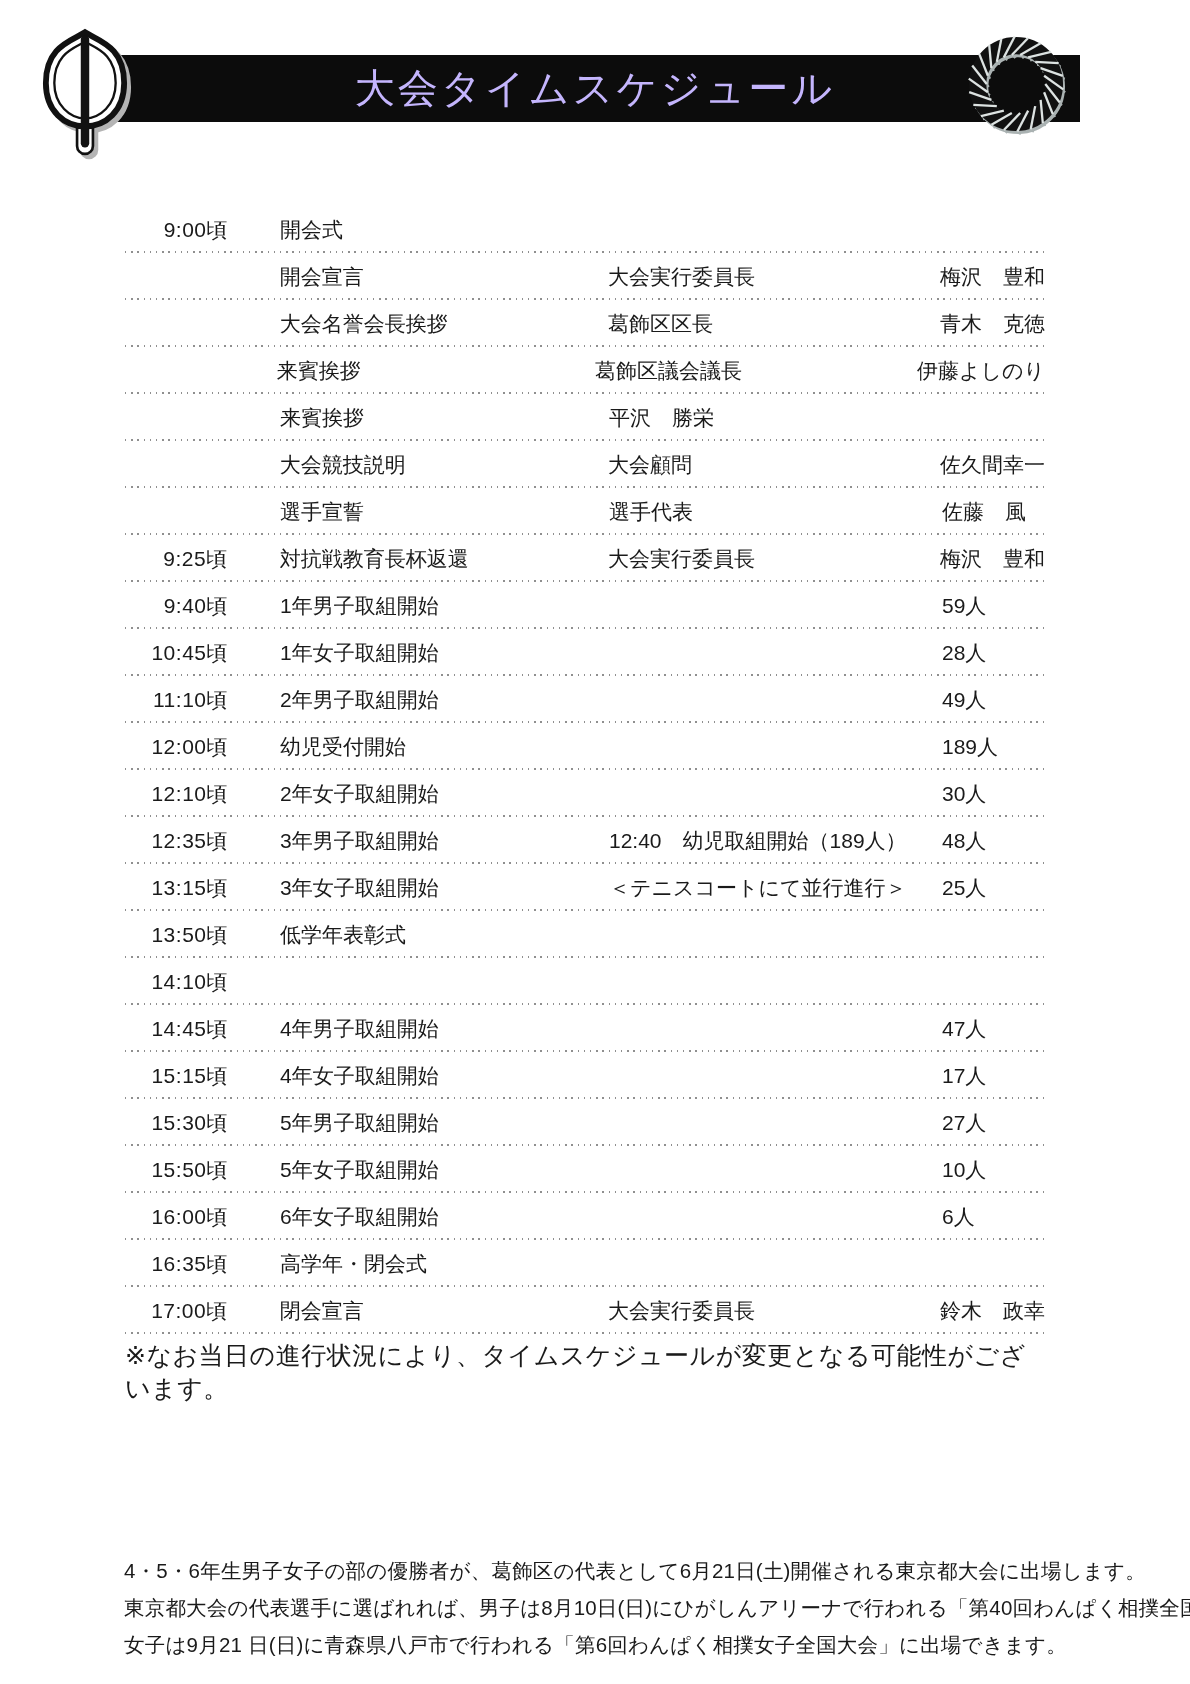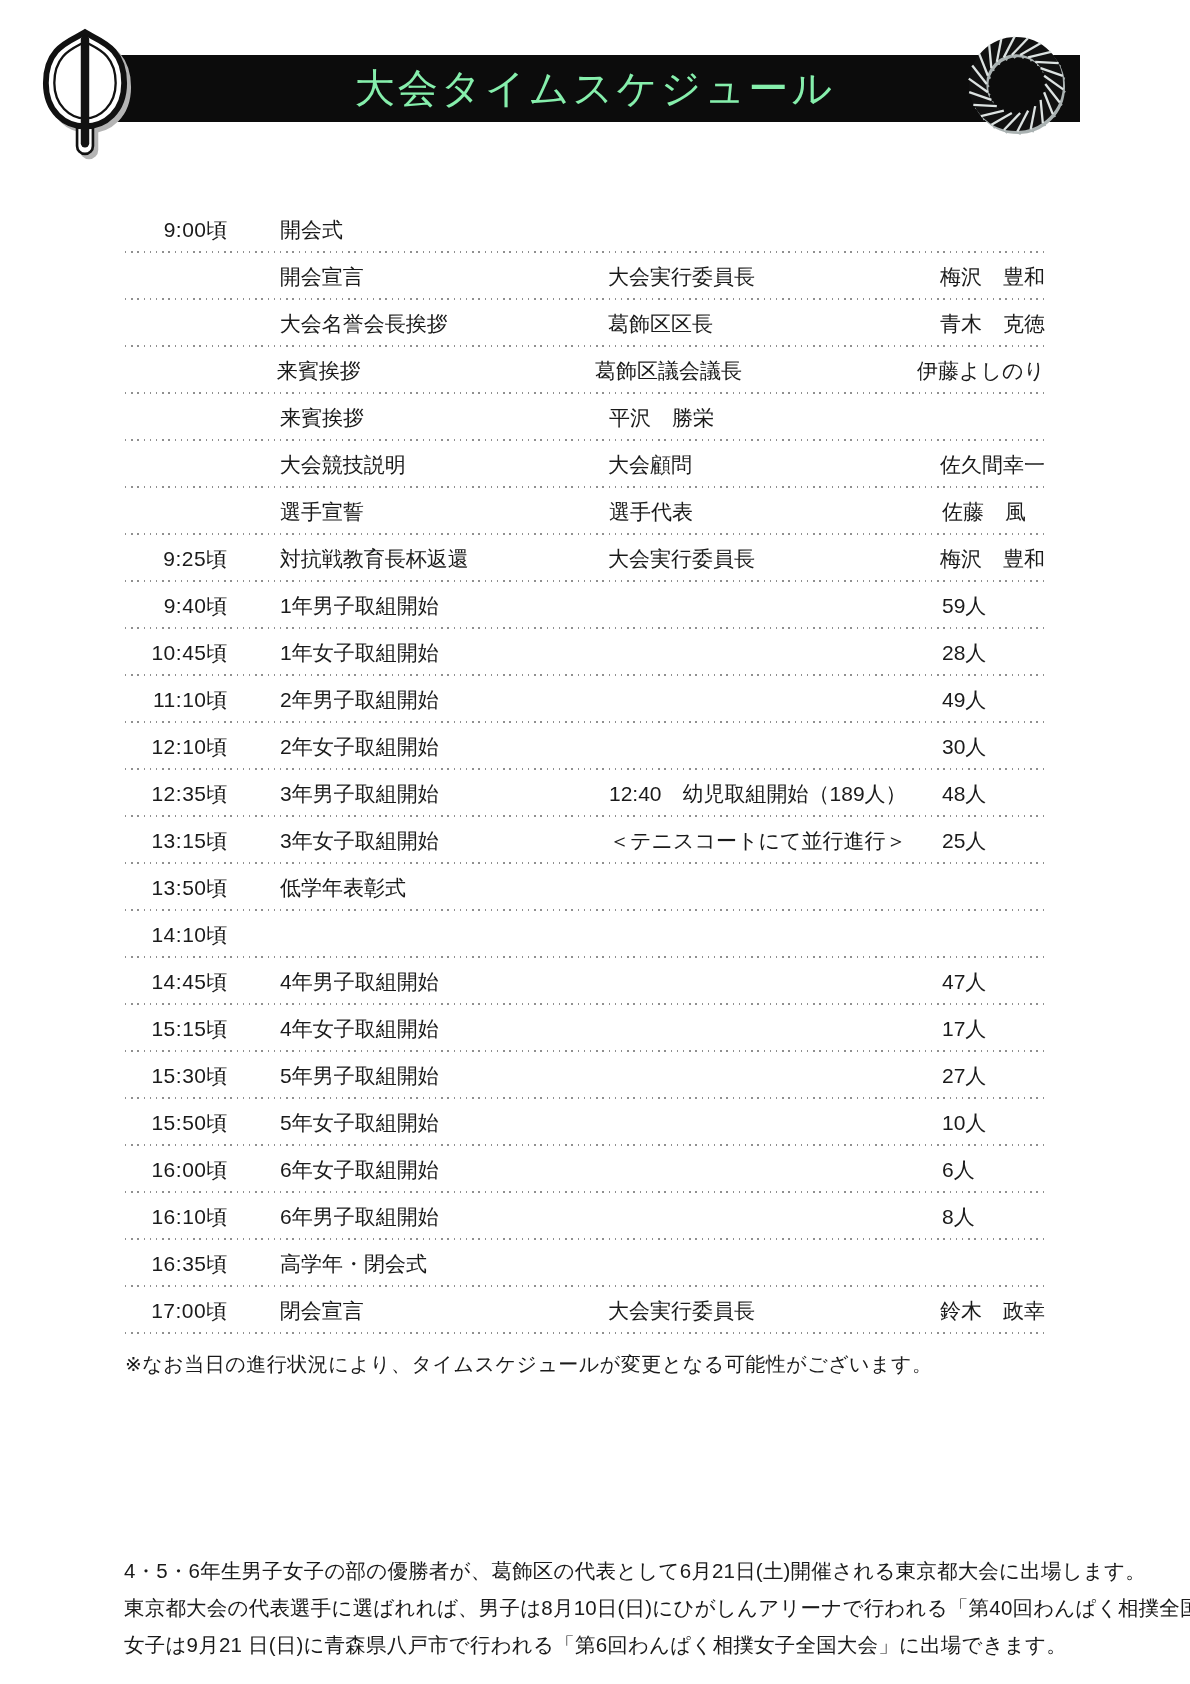--- a/index.html
+++ b/index.html
@@ -7,38 +7,38 @@
     width:1190px;height:1684px;position:relative;background:#ffffff;
     font-family:"Liberation Sans","DejaVu Sans",sans-serif;color:#1a1a1a;
     overflow:hidden;
   }
   
   .header-bar{
     position:absolute;left:110px;top:55px;width:970px;height:67px;
     background:#0c0c0c;display:flex;align-items:center;justify-content:center;
   }
   .header-title{
-    color:#86efac;font-size:40px;font-weight:500;letter-spacing:3px;white-space:nowrap;
+    color:#c4b5fd;font-size:40px;font-weight:500;letter-spacing:3px;white-space:nowrap;
   }
   .gunbai-wrap{position:absolute;left:32px;top:28px;width:106px;height:128px;filter:drop-shadow(4px 4px 0 #b4b4b4);}
   .rope-wrap{position:absolute;left:968px;top:26px;width:96px;height:116px;filter:drop-shadow(2px 3px 0 #aab2b2);}
   
   .schedule{position:absolute;left:125px;top:206px;width:920px;}
   .row{
     height:47px;display:flex;align-items:center;font-size:21px;position:relative;white-space:nowrap;
   }
   .row::after{
     content:"";position:absolute;left:0;right:0;bottom:0;height:2px;
     background:repeating-linear-gradient(to right,#8f8f8f 0 1.5px,transparent 1.5px 6.2px);
   }
   .c-time{width:103px;text-align:right;letter-spacing:0.5px;}
   .c-event{margin-left:52px;width:329px;}
   .c-mid{width:333px;}
   .c-name{flex:1;}
-  .note{margin-top:17px;font-size:20px;letter-spacing:0.5px;}
+  .note{margin-top:5px;font-size:25px;letter-spacing:0.5px;}
   
   .footer{position:absolute;left:124px;top:1552px;width:1010px;font-size:20.5px;line-height:37px;letter-spacing:0.2px;}
   .footer div{white-space:nowrap;}
 </style>
 </head>
 <body>
 
 <div class="header-bar">
   <div class="header-title">大会タイムスケジュール</div>
 </div>
@@ -157,20 +157,26 @@
     <span class="c-name">28人</span>
   </div>
 
   <div class="row">
     <span class="c-time">11:10頃</span>
     <span class="c-event">2年男子取組開始</span>
     <span class="c-mid"></span>
     <span class="c-name">49人</span>
   </div>
 
+  <div class="row">
+    <span class="c-time">12:00頃</span>
+    <span class="c-event">幼児受付開始</span>
+    <span class="c-mid"></span>
+    <span class="c-name">189人</span>
+  </div>
 
   <div class="row">
     <span class="c-time">12:10頃</span>
     <span class="c-event">2年女子取組開始</span>
     <span class="c-mid"></span>
     <span class="c-name">30人</span>
   </div>
 
   <div class="row">
     <span class="c-time">12:35頃</span>
@@ -227,26 +233,20 @@
     <span class="c-name">10人</span>
   </div>
 
   <div class="row">
     <span class="c-time">16:00頃</span>
     <span class="c-event">6年女子取組開始</span>
     <span class="c-mid"></span>
     <span class="c-name">6人</span>
   </div>
 
-  <div class="row">
-    <span class="c-time">16:10頃</span>
-    <span class="c-event">6年男子取組開始</span>
-    <span class="c-mid"></span>
-    <span class="c-name">8人</span>
-  </div>
 
   <div class="row">
     <span class="c-time">16:35頃</span>
     <span class="c-event">高学年・閉会式</span>
     <span class="c-mid"></span>
     <span class="c-name"></span>
   </div>
 
   <div class="row">
     <span class="c-time">17:00頃</span>

